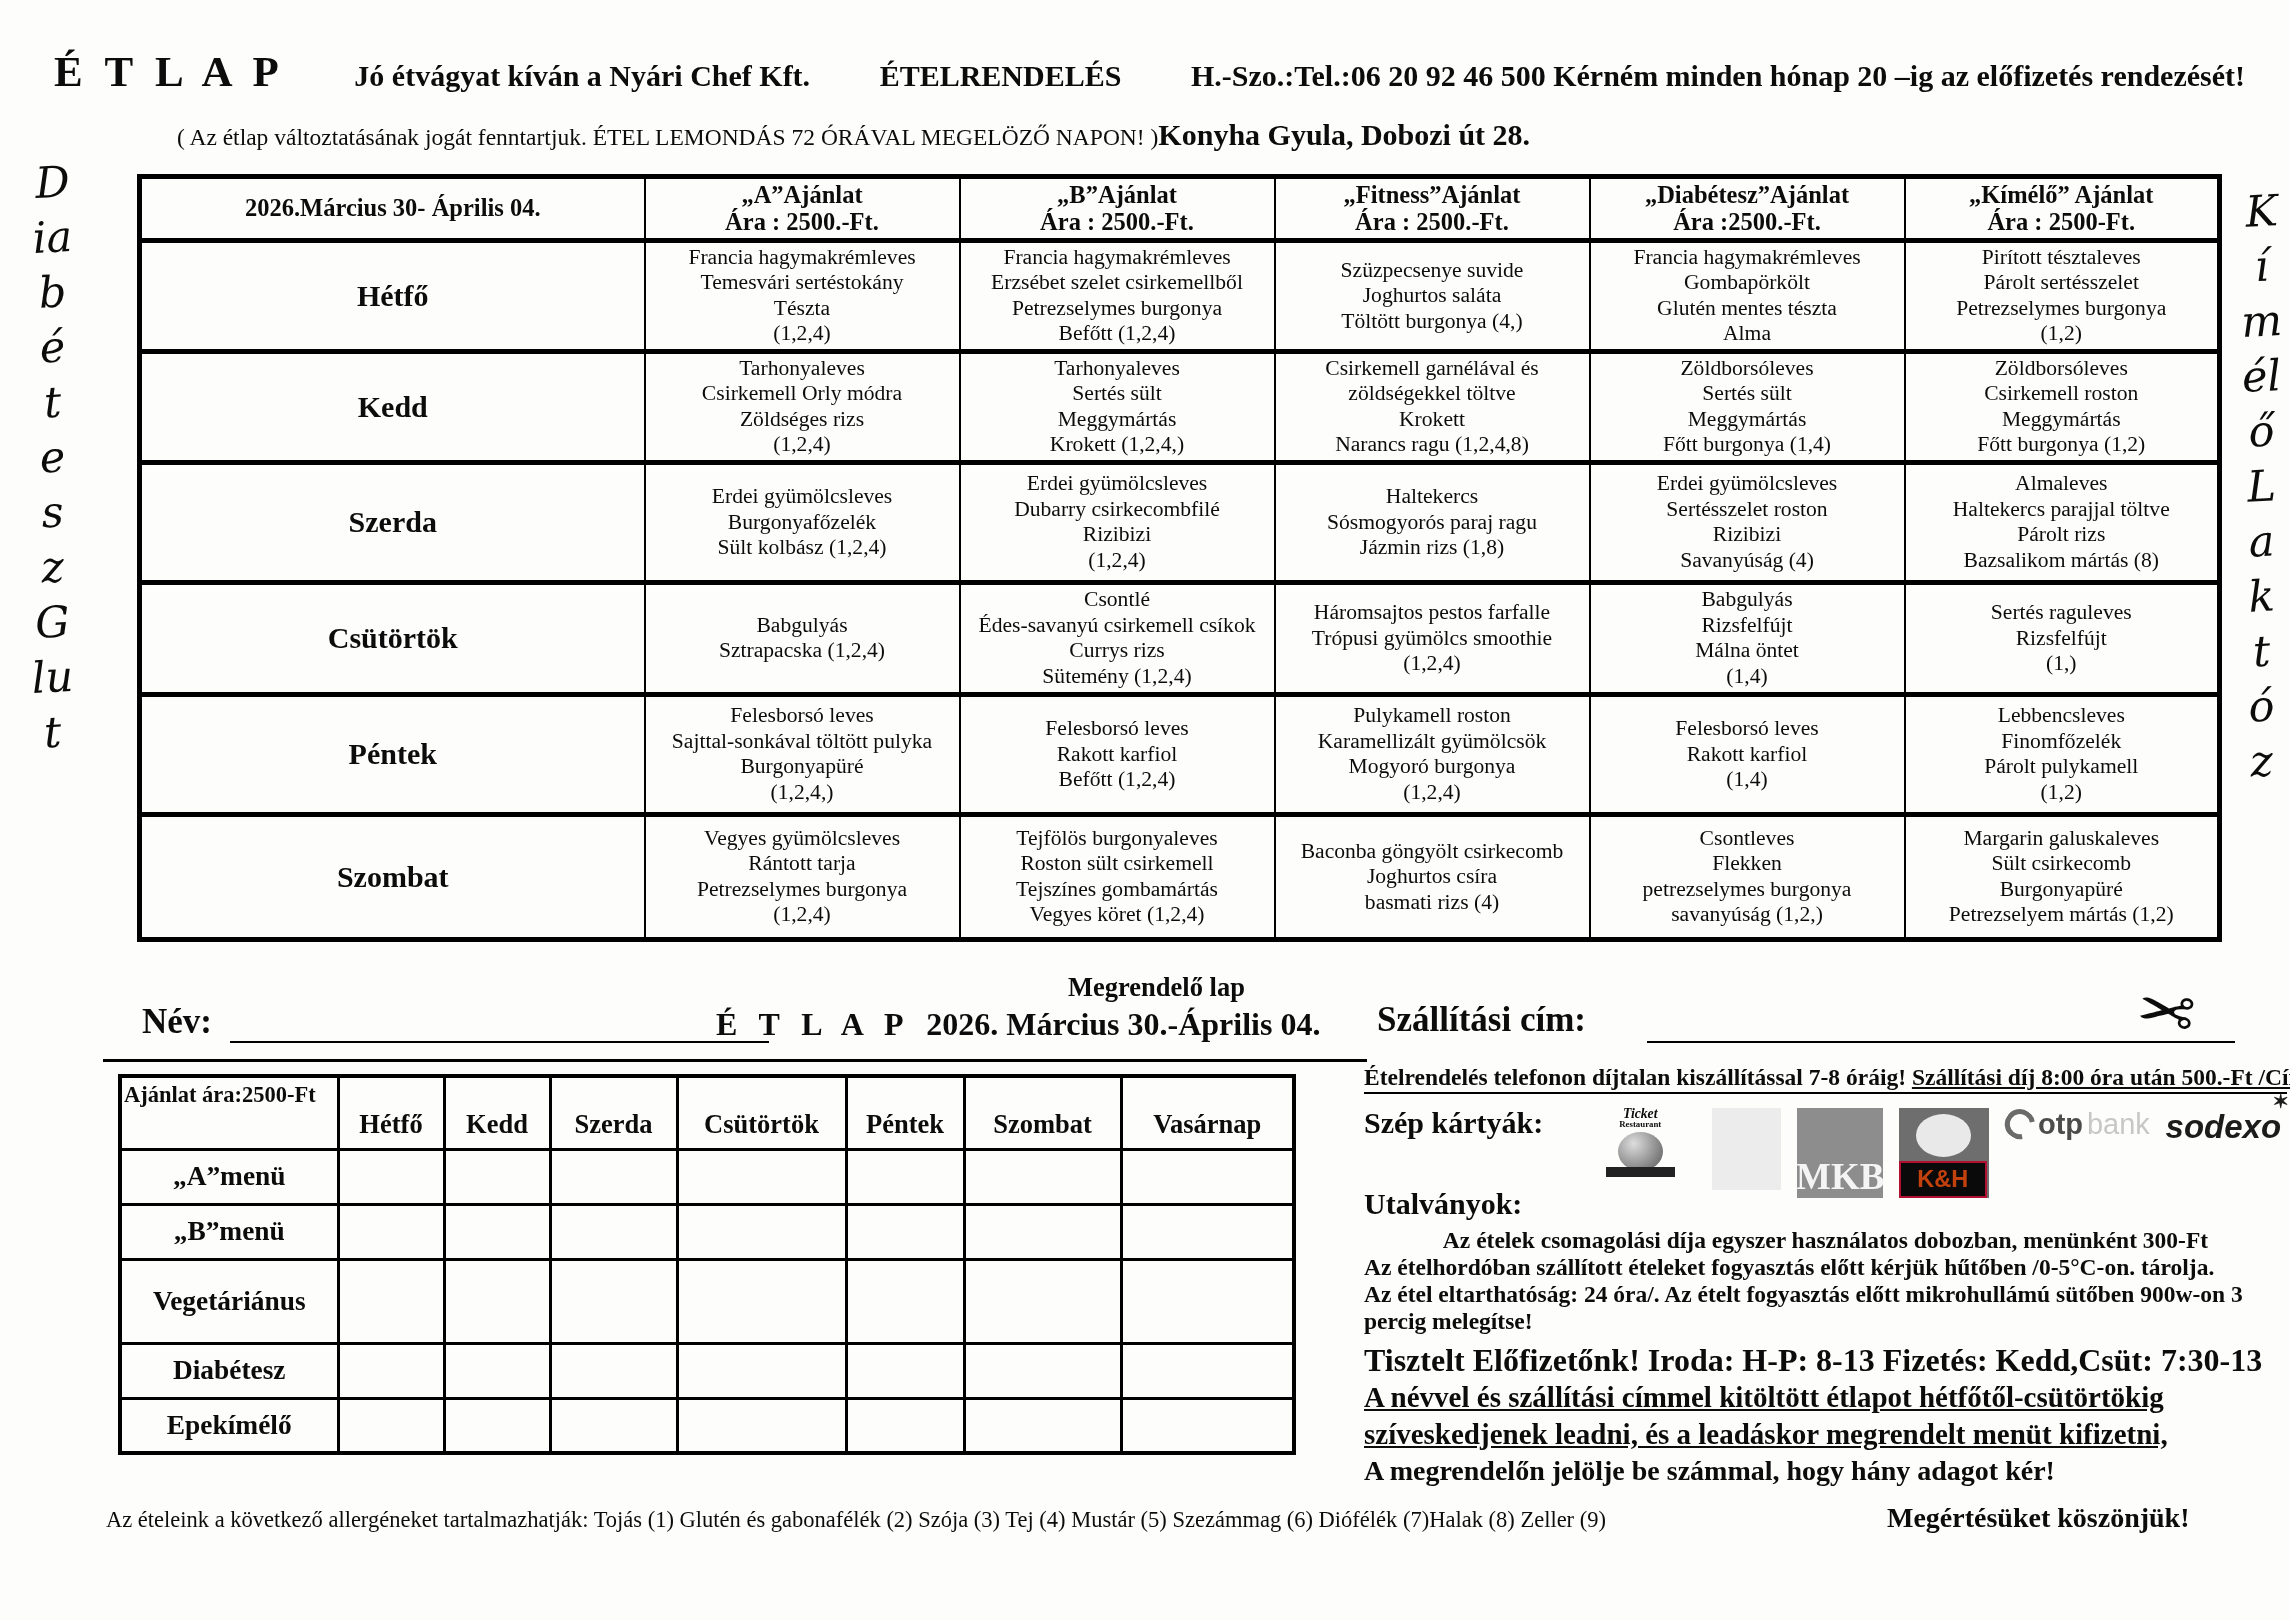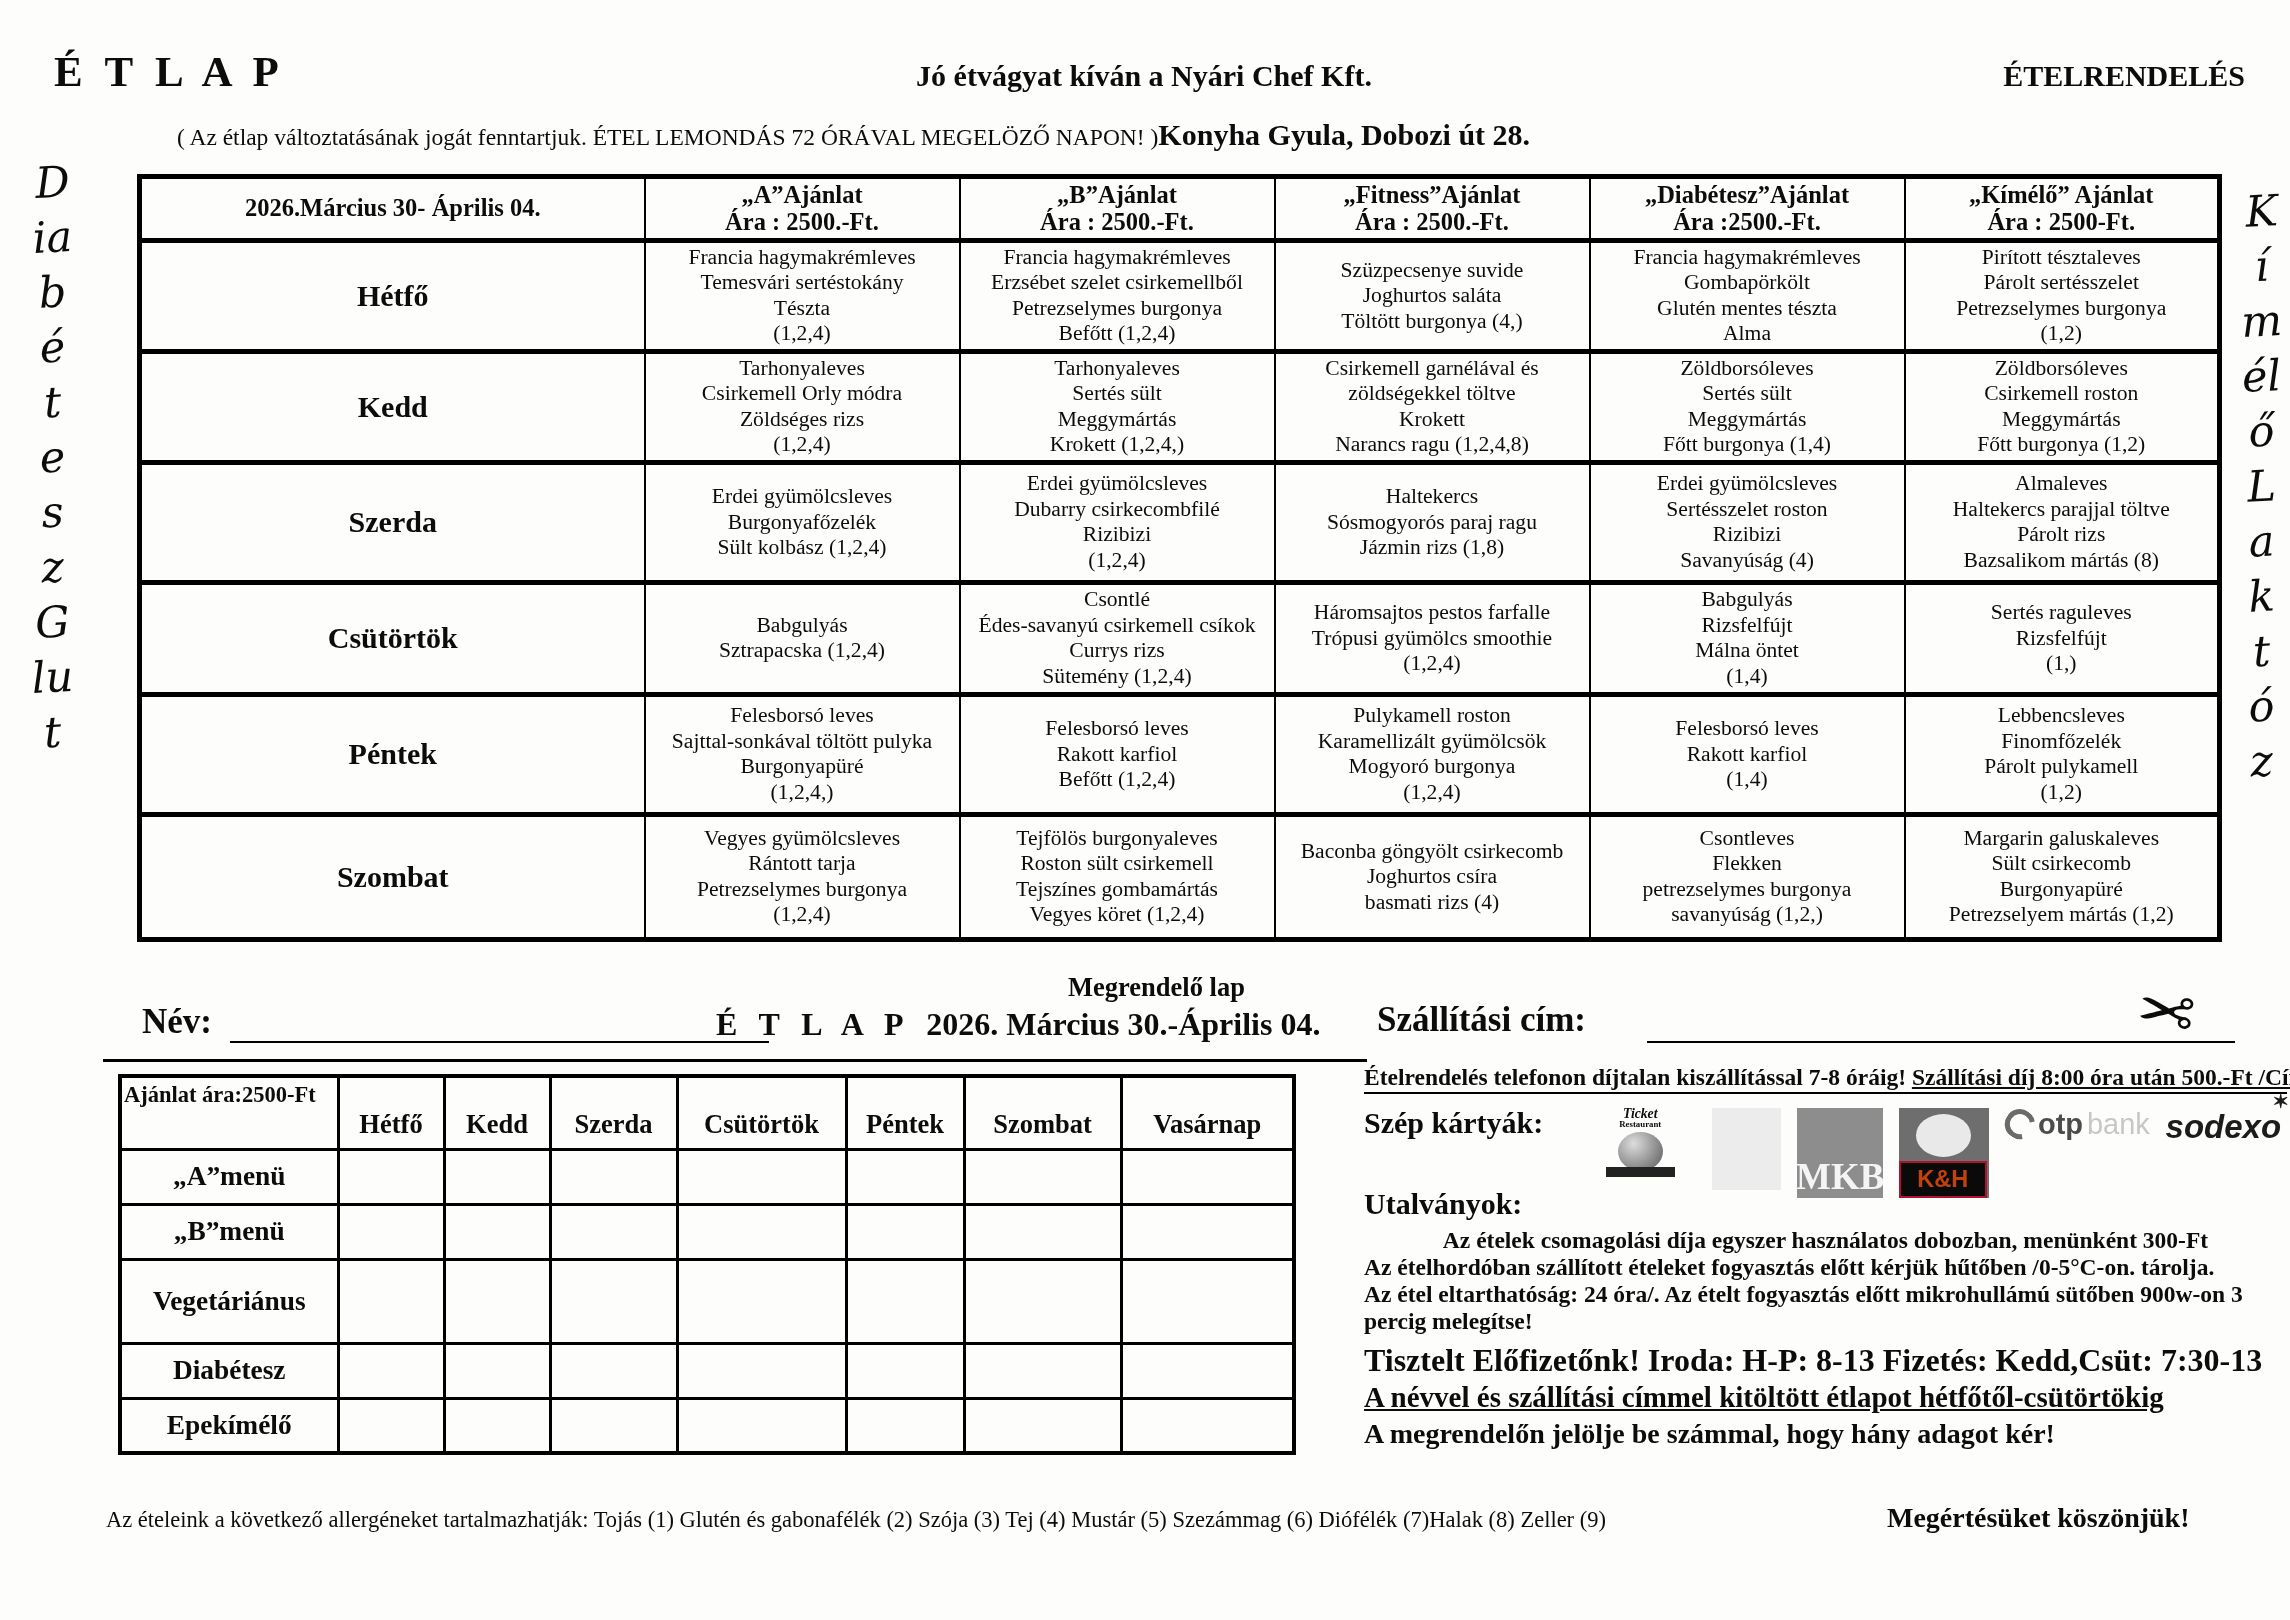--- a/index.html
+++ b/index.html
@@ -93,20 +93,21 @@
   #allergen-note{left:106px;top:1507px;font-size:22.5px;}
   #thanks-note{left:1887px;top:1502px;font-size:28px;font-weight:bold;}
 </style>
 </head>
 <body>
 
 <div id="header-line1" class="abs">
   <span id="main-title">É T L A P</span>
   <span id="subtitle">Jó étvágyat kíván a Nyári Chef  Kft.</span>
   <span id="order-word">ÉTELRENDELÉS</span>
+  <span id="phone-info">H.-Szo.:Tel.:06 20 92 46 500  Kérném minden hónap 20 –ig az előfizetés rendezését!</span>
 </div>
 <div id="header-line2" class="abs">
   <span id="disclaimer">( Az étlap változtatásának jogát fenntartjuk. ÉTEL LEMONDÁS 72 ÓRÁVAL MEGELÖZŐ NAPON! )</span>
   <span id="address">Konyha Gyula, Dobozi út 28.</span>
 </div>
 
 <div id="margin-left-note" class="abs margin-note">
     <div>D</div>
     <div>ia</div>
     <div>b</div>
@@ -492,18 +493,19 @@
         <span>sodexo</span>
         <span class="sodexo-star">✶</span>
       </div>
     </div>
   </div>
   <div id="packaging-note">Az ételek csomagolási díja egyszer használatos dobozban, menünként 300-Ft</div>
   <div class="plain-note">Az ételhordóban szállított ételeket fogyasztás előtt kérjük hűtőben /0-5°C-on. tárolja.</div>
   <div class="plain-note">Az étel eltarthatóság: 24 óra/. Az ételt fogyasztás előtt mikrohullámú sütőben 900w-on 3 percig melegítse!</div>
   <div id="office-note">Tisztelt Előfizetőnk! Iroda: H-P: 8-13 Fizetés: Kedd,Csüt: 7:30-13</div>
   <div class="deadline">A névvel és szállítási címmel kitöltött étlapot hétfőtől-csütörtökig</div>
+  <div class="deadline">szíveskedjenek leadni, és a leadáskor megrendelt menüt kifizetni,</div>
   <div id="portions-note">A megrendelőn jelölje be számmal, hogy hány adagot kér!</div>
 </div>
 
 <div id="allergen-note" class="abs">Az ételeink a következő allergéneket tartalmazhatják: Tojás (1) Glutén és gabonafélék (2) Szója (3) Tej (4) Mustár (5) Szezámmag (6) Diófélék (7)Halak (8) Zeller (9)</div>
 <div id="thanks-note" class="abs">Megértésüket köszönjük!</div>
 
 
 </body></html>

